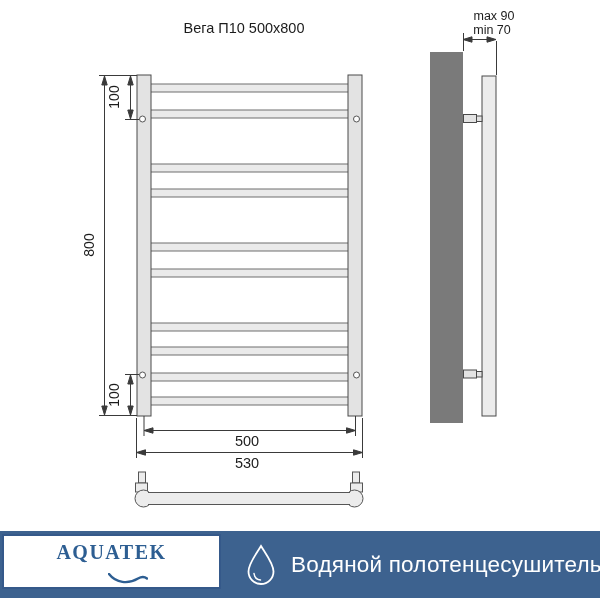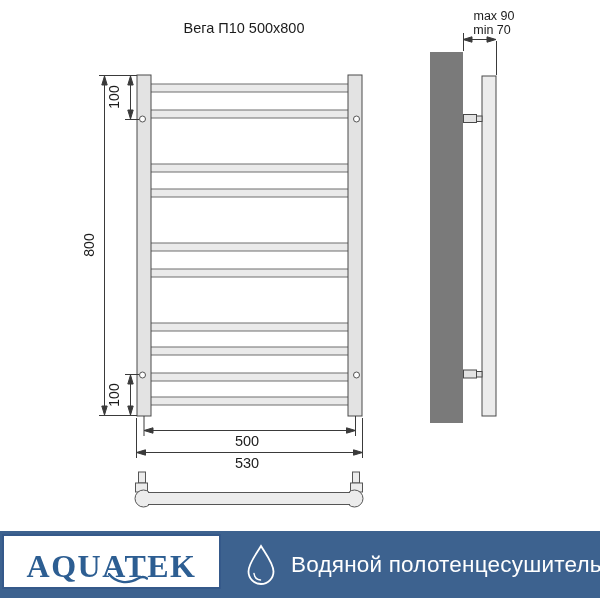--- a/index.html
+++ b/index.html
@@ -11,22 +11,22 @@
   svg text{font-family:"Liberation Sans", sans-serif;fill:#1c1c1c;}
   .footer{
     position:absolute;left:0;top:531px;width:600px;height:67px;
     background:#3d628f;display:flex;align-items:center;
   }
   .logo-box{
     position:absolute;left:2px;top:3px;width:219px;height:55px;
     background:#ffffff;border:2px solid #35598a;box-sizing:border-box;
   }
   .logo-text{
-    position:absolute;left:0;top:12px;width:100%;text-align:center;
-    font-family:"Liberation Serif", serif;font-size:32px;font-weight:600;
+    position:absolute;left:0;top:5px;width:100%;text-align:center;
+    font-family:"Liberation Serif", serif;font-size:20px;font-weight:600;
     letter-spacing:1.5px;color:#2d5e92;
   }
   .logo-swoosh{position:absolute;left:104px;top:37px;width:40px;height:12px;}
   .footer-right{
     position:absolute;left:243px;top:0;height:67px;display:flex;
     align-items:center;gap:12px;
   }
   .product-type{
     color:#ffffff;font-size:22.5px;letter-spacing:0.2px;white-space:nowrap;
   }

